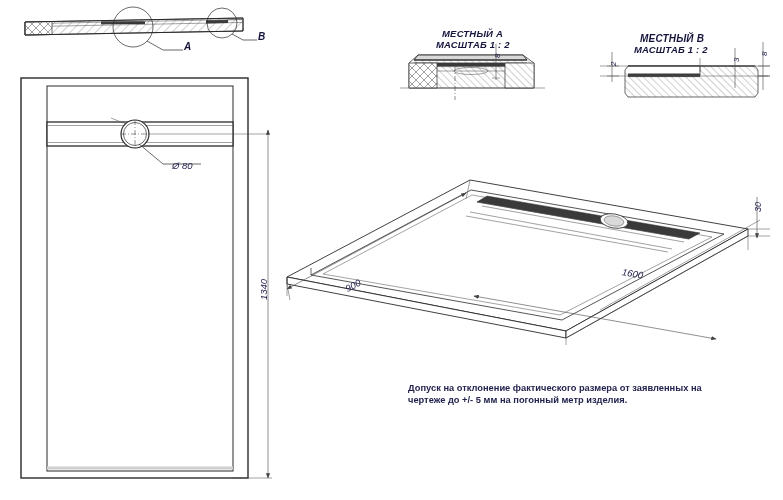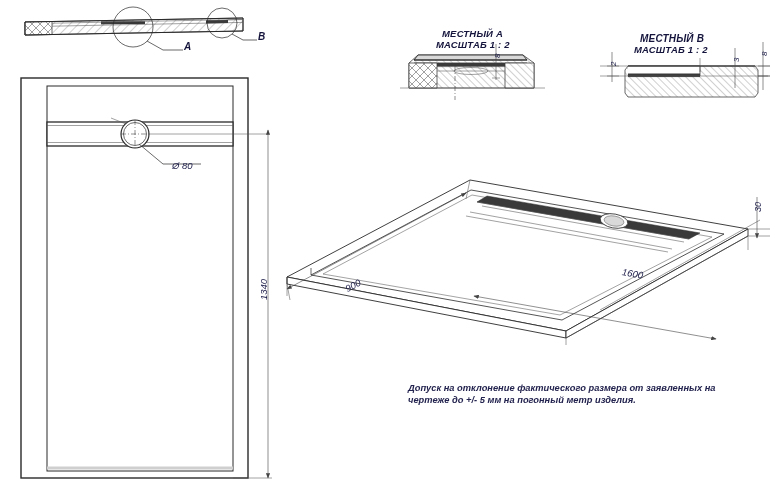--- a/index.html
+++ b/index.html
@@ -2,21 +2,21 @@
 <html><head>
 <meta charset="utf-8">
 <style>
   html,body{margin:0;padding:0;background:#ffffff;}
   body{width:783px;height:500px;position:relative;overflow:hidden;
        font-family:"Liberation Sans",sans-serif;color:#1a1a2e;}
   .canvas{position:absolute;inset:0;width:783px;height:500px;}
   .lbl{position:absolute;font-style:italic;font-weight:bold;white-space:nowrap;
        color:#14143c;letter-spacing:.2px;}
   .dim{position:absolute;font-style:italic;white-space:nowrap;color:#23234f;}
-  .note{position:absolute;font-style:italic;font-weight:bold;color:#23234f;
+  .note{position:absolute;font-weight:bold;color:#23234f;
         line-height:1.25;white-space:pre-line;}
   .vert{transform-origin:0 0;}
   svg{display:block;}
   .ln{stroke:#2a2a2a;fill:none;}
   .thin{stroke:#2a2a2a;stroke-width:.7;fill:none;}
   .hair{stroke:#555;stroke-width:.55;fill:none;}
   .dimline{stroke:#444;stroke-width:.6;fill:none;}
   .dash{stroke:#444;stroke-width:.6;fill:none;stroke-dasharray:5 2 1 2;}
   .fillw{fill:#ffffff;}
   .dark{fill:#3a3a3a;}

